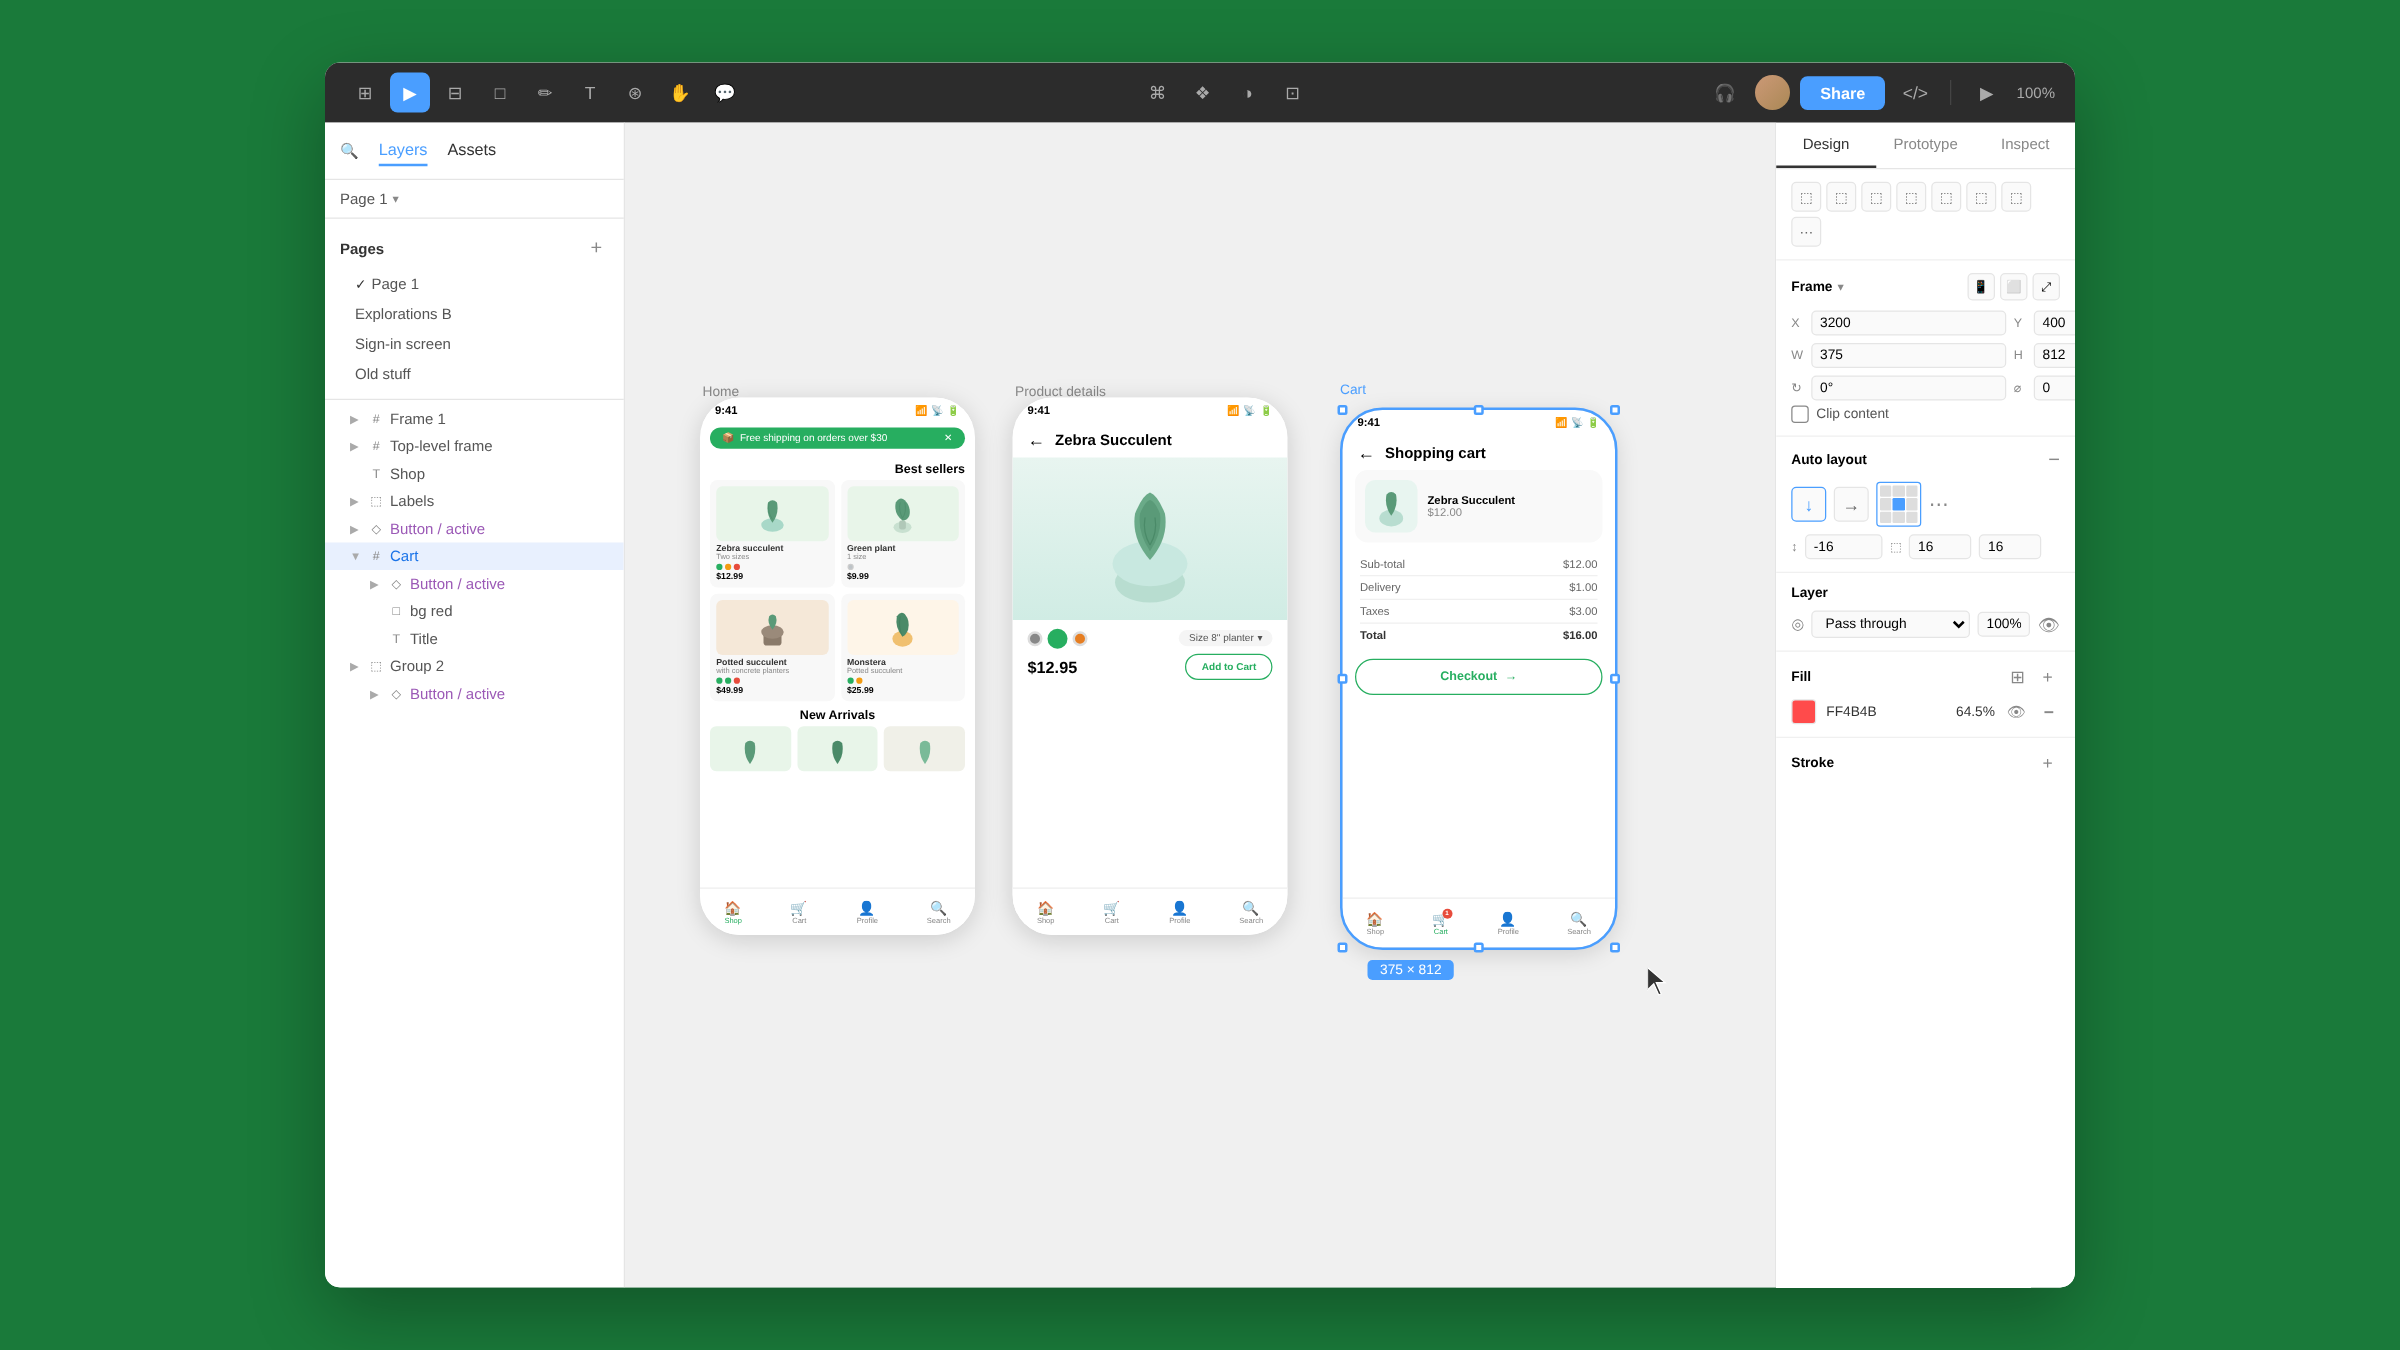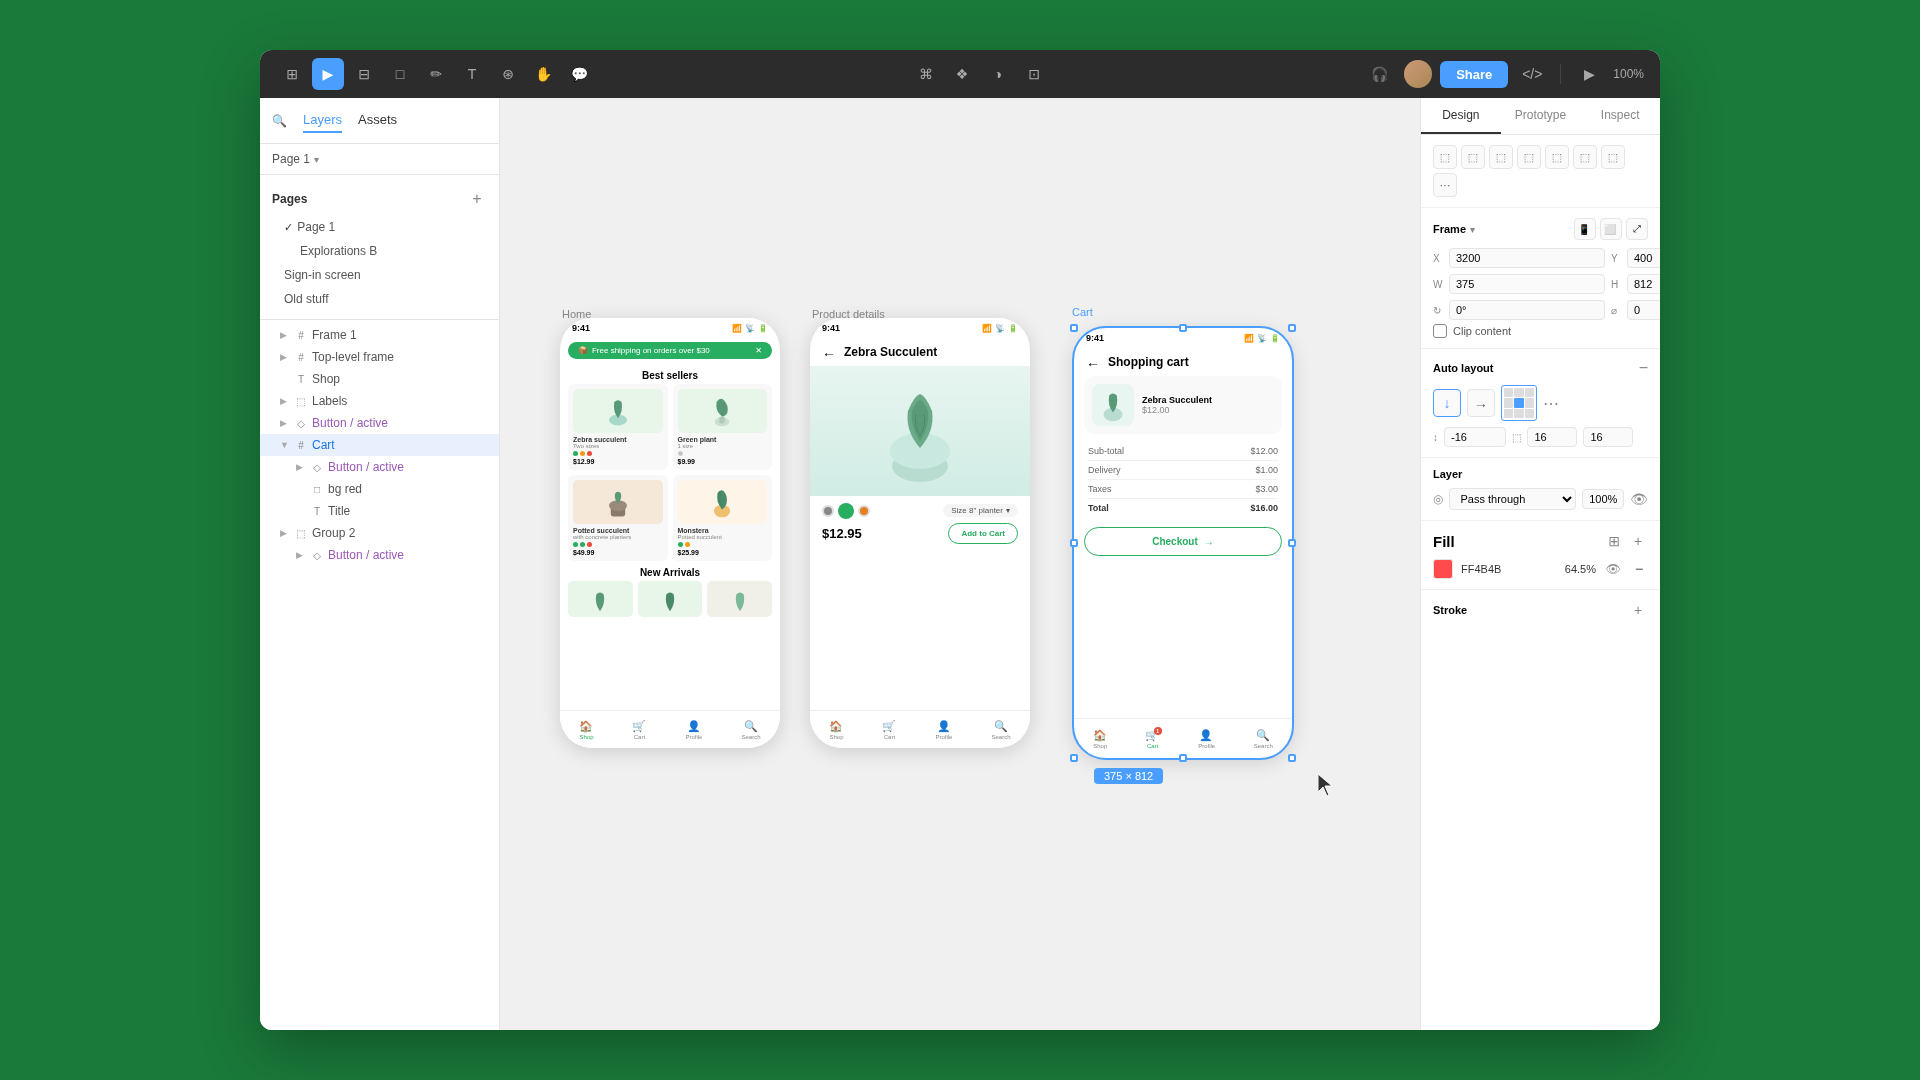--- a/index.html
+++ b/index.html
@@ -123,21 +123,21 @@
       </div>
 
       <div class="pages-section">
         <div class="pages-header">
           <span class="pages-label">Pages</span>
           <button class="add-btn">+</button>
         </div>
         <div class="page-item active">
           <span>Page 1</span>
         </div>
-        <div class="page-item" style="padding-left:40px;">
+        <div class="page-item" style="padding-left:24px;">
           <span>Explorations B</span>
         </div>
         <div class="page-item" style="padding-left:24px;">
           <span>Sign-in screen</span>
         </div>
         <div class="page-item" style="padding-left:24px;">
           <span>Old stuff</span>
         </div>
       </div>
 
@@ -216,21 +216,21 @@
 
         <div style="background:#27ae60;color:#fff;margin:4px 8px;border-radius:20px;padding:4px 10px;font-size:8px;display:flex;align-items:center;justify-content:space-between;">
           <span style="display:flex;align-items:center;gap:4px;">
             <span>📦</span>
             <span>Free shipping on orders over $30</span>
           </span>
           <span>✕</span>
         </div>
 
         <div style="padding:4px 8px;">
-          <div style="font-size:10px;font-weight:700;text-align:center;margin:3px 0;">Best sellers</div>
+          <div style="font-size:10px;font-weight:700;text-align:right;margin:3px 0;">Best sellers</div>
           <div style="display:grid;grid-template-columns:1fr 1fr;gap:5px;margin-bottom:6px;">
 
             <div style="background:#f8f8f8;border-radius:6px;padding:5px;">
               <div style="height:44px;background:#e8f5e9;border-radius:5px;display:flex;align-items:center;justify-content:center;margin-bottom:3px;">
                 <svg viewBox="0 0 40 40" width="36" height="36">
                     <ellipse cx="20" cy="30" rx="10" ry="6" fill="#a8d8c8"></ellipse>
                     <path d="M20 28 Q14 20 16 10 Q20 6 24 10 Q26 20 20 28" fill="#5a9a78"></path>
                     <path d="M20 25 Q15 18 17 10" stroke="#4a8a68" stroke-width="0.5" fill="none"></path>
                   </svg>
               </div>
@@ -599,21 +599,21 @@
           <select style="flex:1;border:1px solid #e5e5e5;border-radius:4px;padding:3px 6px;font-size:11px;background:#fafafa;cursor:pointer;">
             <option>Pass through</option>
           </select>
           <input style="width: 42px; border: 1px solid rgb(229, 229, 229); border-radius: 4px; padding: 3px 6px; font-size: 11px; background: rgb(250, 250, 250); text-align: center;" value="100%" readonly="">
           <span style="font-size:14px;color:#888;cursor:pointer;">👁</span>
         </div>
       </div>
 
       <div style="padding:10px 12px;border-bottom:1px solid #f0f0f0;">
         <div style="display:flex;align-items:center;justify-content:space-between;margin-bottom:8px;">
-          <span style="font-size:15px;font-weight:600;">Fill</span>
+          <span style="font-size:11px;font-weight:600;">Fill</span>
           <div style="display:flex;gap:4px;">
             <button style="width:20px;height:20px;background:none;border:none;cursor:pointer;font-size:14px;color:#888;">⊞</button>
             <button style="width:20px;height:20px;background:none;border:none;cursor:pointer;font-size:14px;color:#888;">+</button>
           </div>
         </div>
         <div style="display:flex;align-items:center;gap:8px;">
           <div style="width:20px;height:20px;background:#FF4B4B;border-radius:3px;border:1px solid #e5e5e5;cursor:pointer;flex-shrink:0;"></div>
           <span style="font-size:11px;color:#333;flex:1;">FF4B4B</span>
           <span style="font-size:11px;color:#333;width:40px;text-align:right;">64.5%</span>
           <button style="width:18px;height:18px;background:none;border:none;cursor:pointer;font-size:12px;color:#888;">👁</button>

